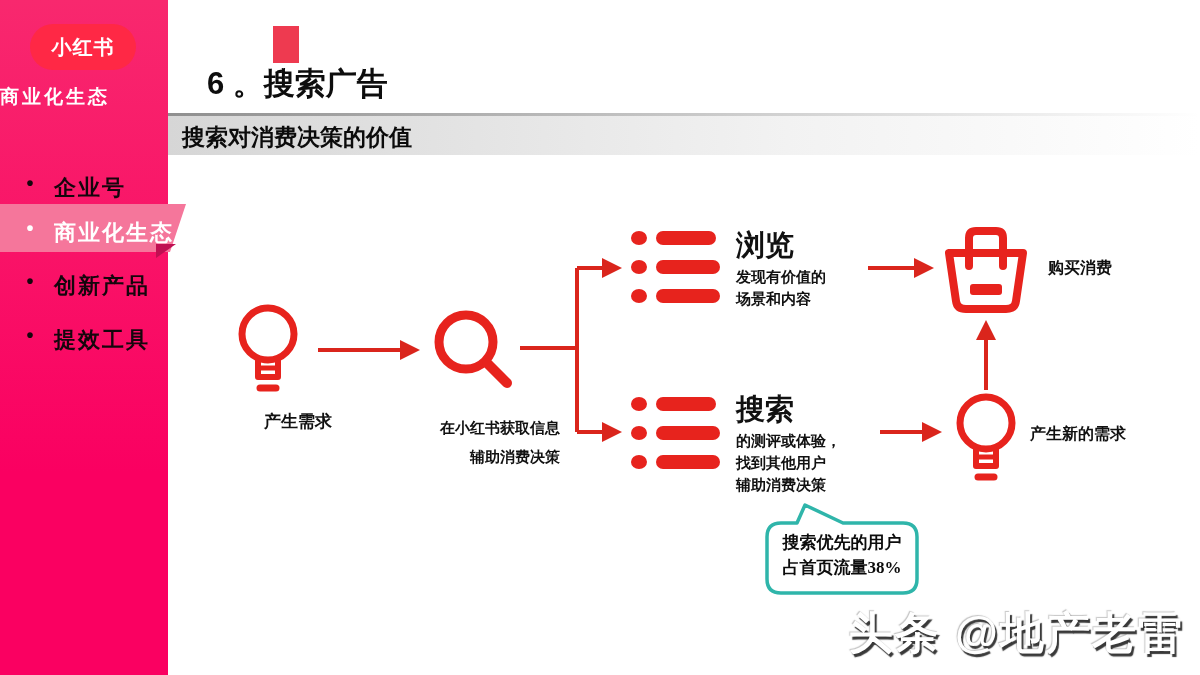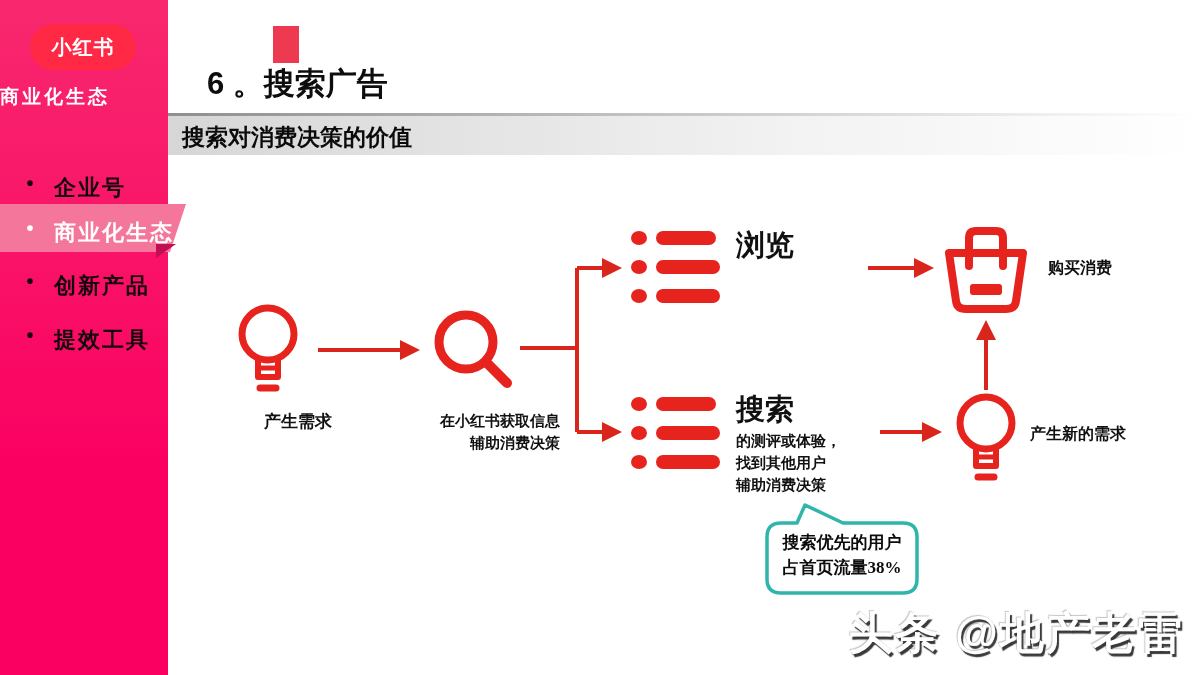--- a/index.html
+++ b/index.html
@@ -28,21 +28,21 @@
   .header-title{margin-left:22px;font-size:31px;font-weight:bold;color:#0d0d0d;}
   .subtitle-bar{position:absolute;left:0;top:76px;width:1032px;height:39px;
                 background:linear-gradient(90deg,#d6d6d6 0%,#f2f2f2 60%,#fff 100%);margin-top:40px;}
   .subtitle-bar::before{content:"";position:absolute;top:-3px;left:0;width:100%;height:3px;
                 background:linear-gradient(90deg,#8f8f8f,rgba(255,255,255,0));}
   .subtitle-text{position:absolute;left:14px;top:6px;font-size:23px;font-weight:bold;color:#0b0b0b;}
   
   .connectors{position:absolute;left:0;top:0;width:1032px;height:675px;pointer-events:none;}
   .node{position:absolute;}
   .node-label{position:absolute;font-weight:bold;color:#111;font-size:17px;text-align:right;}
-  .node-label .ln{display:block;line-height:22px;font-size:15px;}
+  .node-label .ln{display:block;line-height:22px;font-size:15px;margin-top:7px;}
   .flow-title{font-size:29px;font-weight:bold;color:#111;line-height:34px;}
   .flow-desc{font-size:15px;font-weight:bold;color:#111;line-height:22px;margin-top:4px;}
   .flow-desc .ln{display:block;}
   .side-label{position:absolute;font-size:16px;font-weight:bold;color:#111;white-space:nowrap;}
   
   .bubble{position:absolute;left:595px;top:503px;width:158px;height:92px;}
   .bubble-text{position:absolute;left:595px;top:530px;width:158px;text-align:center;
                font-size:17px;font-weight:bold;color:#0c0c0c;line-height:25px;font-family:Liberation Serif, serif;}
   .bubble-text .ln{display:block;}
   
@@ -135,20 +135,24 @@
         <ellipse cx="9" cy="12" rx="8" ry="7"></ellipse>
           <rect x="26" y="5" width="60" height="14" rx="7"></rect>
         <ellipse cx="9" cy="41" rx="8" ry="7"></ellipse>
           <rect x="26" y="34" width="64" height="14" rx="7"></rect>
         <ellipse cx="9" cy="70" rx="8" ry="7"></ellipse>
           <rect x="26" y="63" width="64" height="14" rx="7"></rect>
       </svg>
     </div>
     <div class="node" style="left:568px;top:228px;width:150px;">
       <div class="flow-title">浏览</div>
+      <div class="flow-desc">
+        <span class="ln">发现有价值的</span>
+        <span class="ln">场景和内容</span>
+      </div>
     </div>
 
     <div class="node" style="left:774px;top:222px;width:88px;height:92px;">
       <svg viewBox="0 0 88 92" width="88" height="92">
         <path d="M27 44 V16 Q27 9 34 9 H54 Q61 9 61 16 V44" fill="none" stroke="#e7231d" stroke-width="8" stroke-linecap="round"></path>
         <path d="M7 31 H81 L74 79 Q73 87 64 87 H24 Q15 87 14 79 Z" fill="none" stroke="#e7231d" stroke-width="8" stroke-linejoin="round"></path>
         <rect x="28" y="62" width="32" height="11" rx="3" fill="#e7231d"></rect>
       </svg>
     </div>
     <div class="side-label" style="left:880px;top:258px;">购买消费</div>

